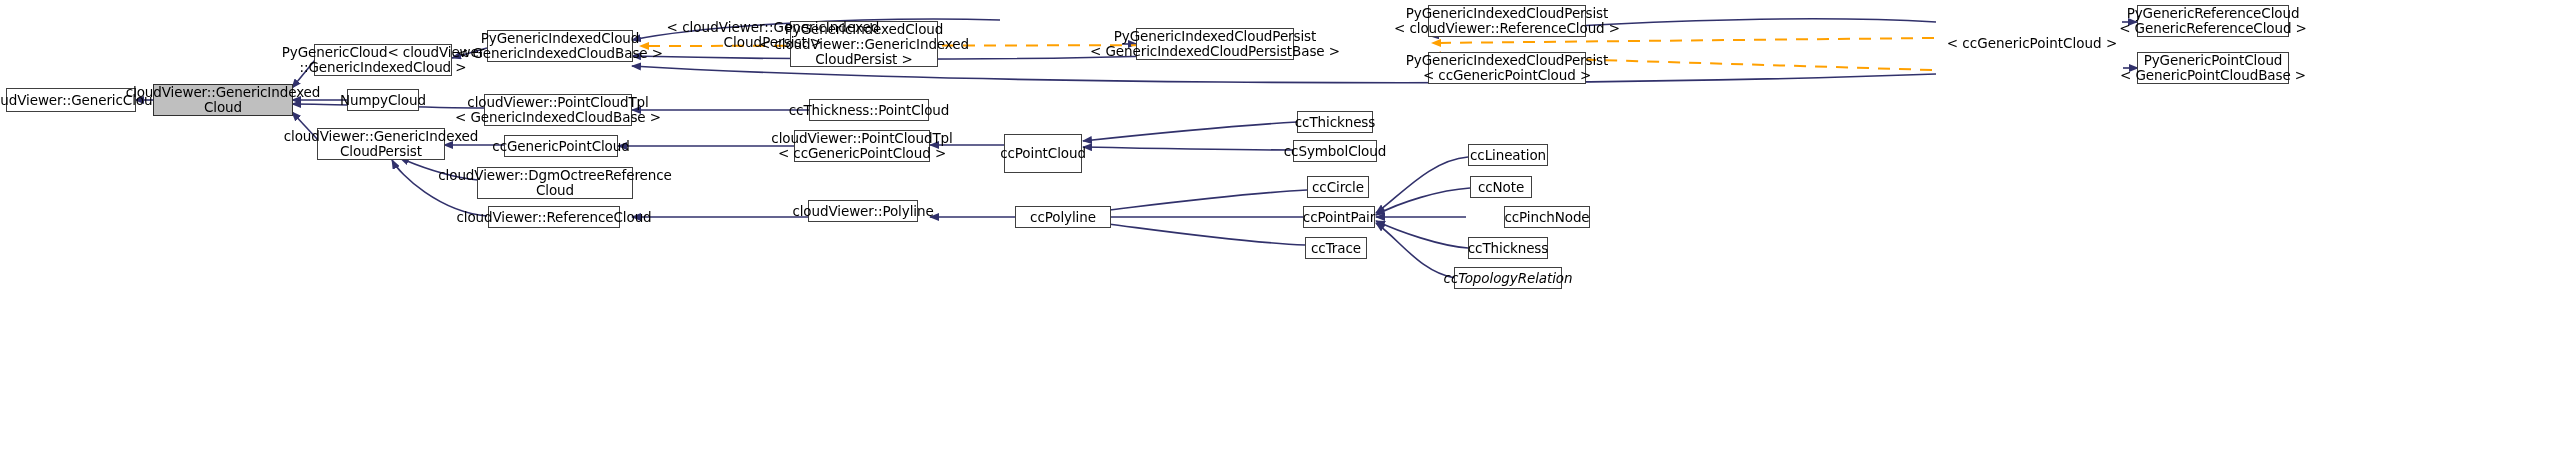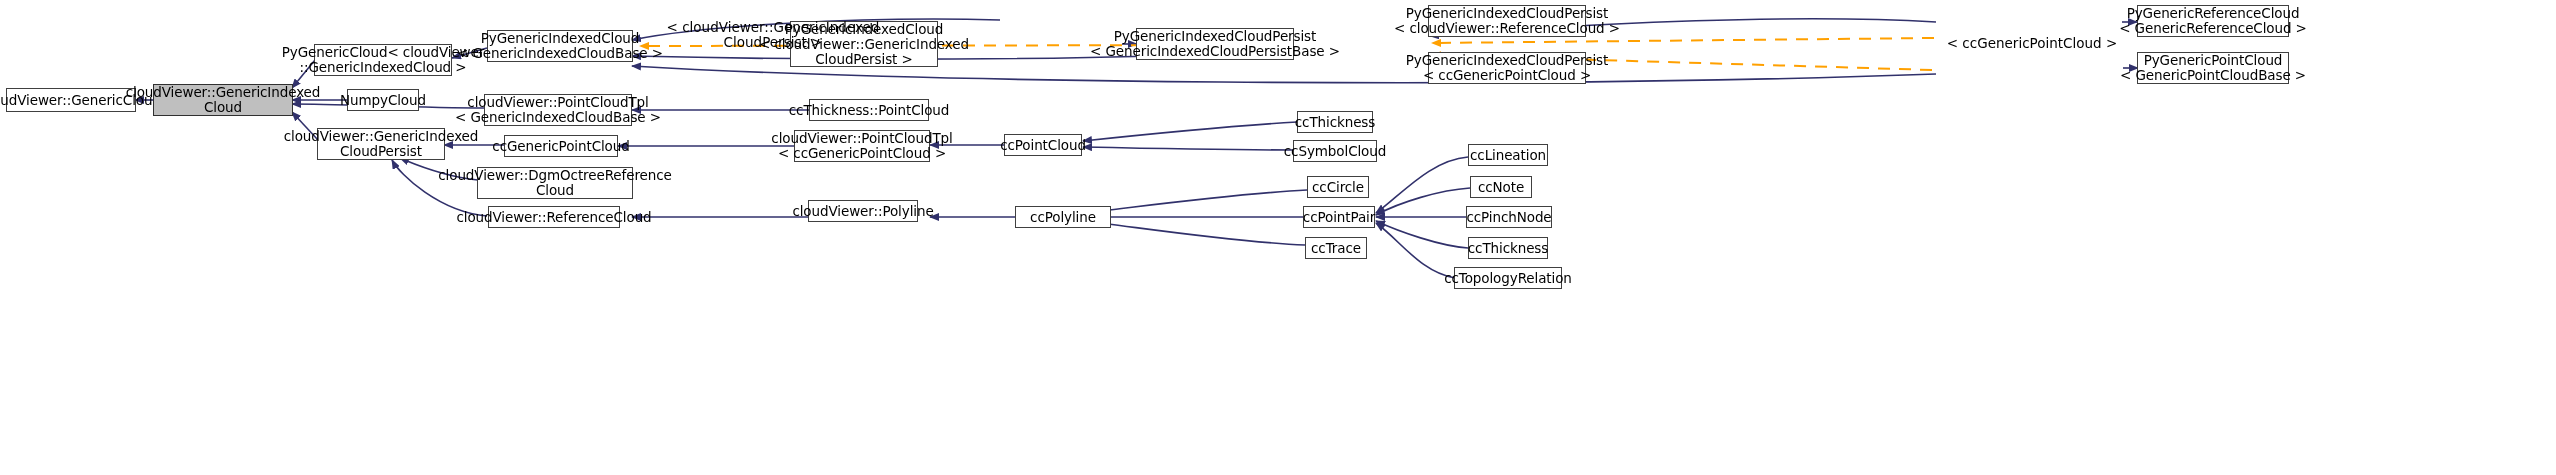--- a/index.html
+++ b/index.html
@@ -158,21 +158,21 @@
   <div class="node" style="left:484px;top:94px;width:148px;height:32px;">cloudViewer::PointCloudTpl
 &lt; GenericIndexedCloudBase &gt;</div>
 
   <div class="node" style="left:809px;top:99px;width:120px;height:22px;">ccThickness::PointCloud</div>
 
   <div class="node" style="left:504px;top:135px;width:114px;height:22px;">ccGenericPointCloud</div>
 
   <div class="node" style="left:794px;top:130px;width:136px;height:32px;">cloudViewer::PointCloudTpl
 &lt; ccGenericPointCloud &gt;</div>
 
-  <div class="node" style="left:1004px;top:134px;width:78px;height:22px;">ccPointCloud</div>
+  <div class="node" style="left:1004px;top:134px;width:78px;height:39px;">ccPointCloud</div>
 
   <div class="node" style="left:1297px;top:111px;width:76px;height:22px;">ccThickness</div>
 
   <div class="node" style="left:1293px;top:140px;width:84px;height:22px;">ccSymbolCloud</div>
 
   <div class="node" style="left:477px;top:167px;width:156px;height:32px;">cloudViewer::DgmOctreeReference
 Cloud</div>
 
   <div class="node" style="left:488px;top:206px;width:132px;height:22px;">cloudViewer::ReferenceCloud</div>
 
@@ -183,25 +183,25 @@
   <div class="node" style="left:1307px;top:176px;width:62px;height:22px;">ccCircle</div>
 
   <div class="node" style="left:1303px;top:206px;width:72px;height:22px;">ccPointPair</div>
 
   <div class="node" style="left:1305px;top:237px;width:62px;height:22px;">ccTrace</div>
 
   <div class="node" style="left:1468px;top:144px;width:80px;height:22px;">ccLineation</div>
 
   <div class="node" style="left:1470px;top:176px;width:62px;height:22px;">ccNote</div>
 
-  <div class="node" style="left:1466px;top:206px;width:86px;height:22px;">ccPinchNode</div>
+  <div class="node" style="left:1504px;top:206px;width:86px;height:22px;">ccPinchNode</div>
 
   <div class="node" style="left:1468px;top:237px;width:80px;height:22px;">ccThickness</div>
 
-  <div class="node" style="left:1454px;top:267px;width:108px;height:22px;">ccTopologyRelation</div>
+  <div class="node" style="left:1454px;top:267px;width:108px;height:22px;font-style:italic;">ccTopologyRelation</div>
 
   <div class="edge-label" style="left:648px;top:20px;width:250px;">&lt; cloudViewer::GenericIndexed
 CloudPersist &gt;</div>
 
 
   <div class="edge-label" style="left:1932px;top:36px;width:200px;">&lt; ccGenericPointCloud &gt;</div>
 
 </div>
 
 </body></html>

